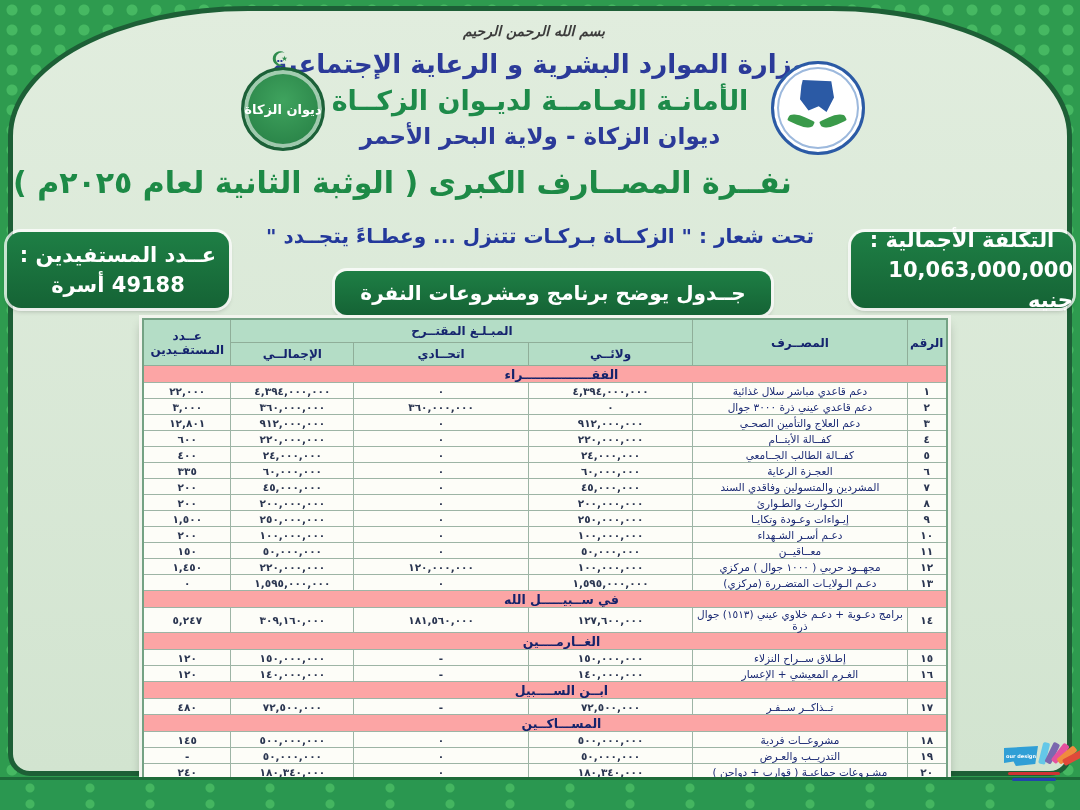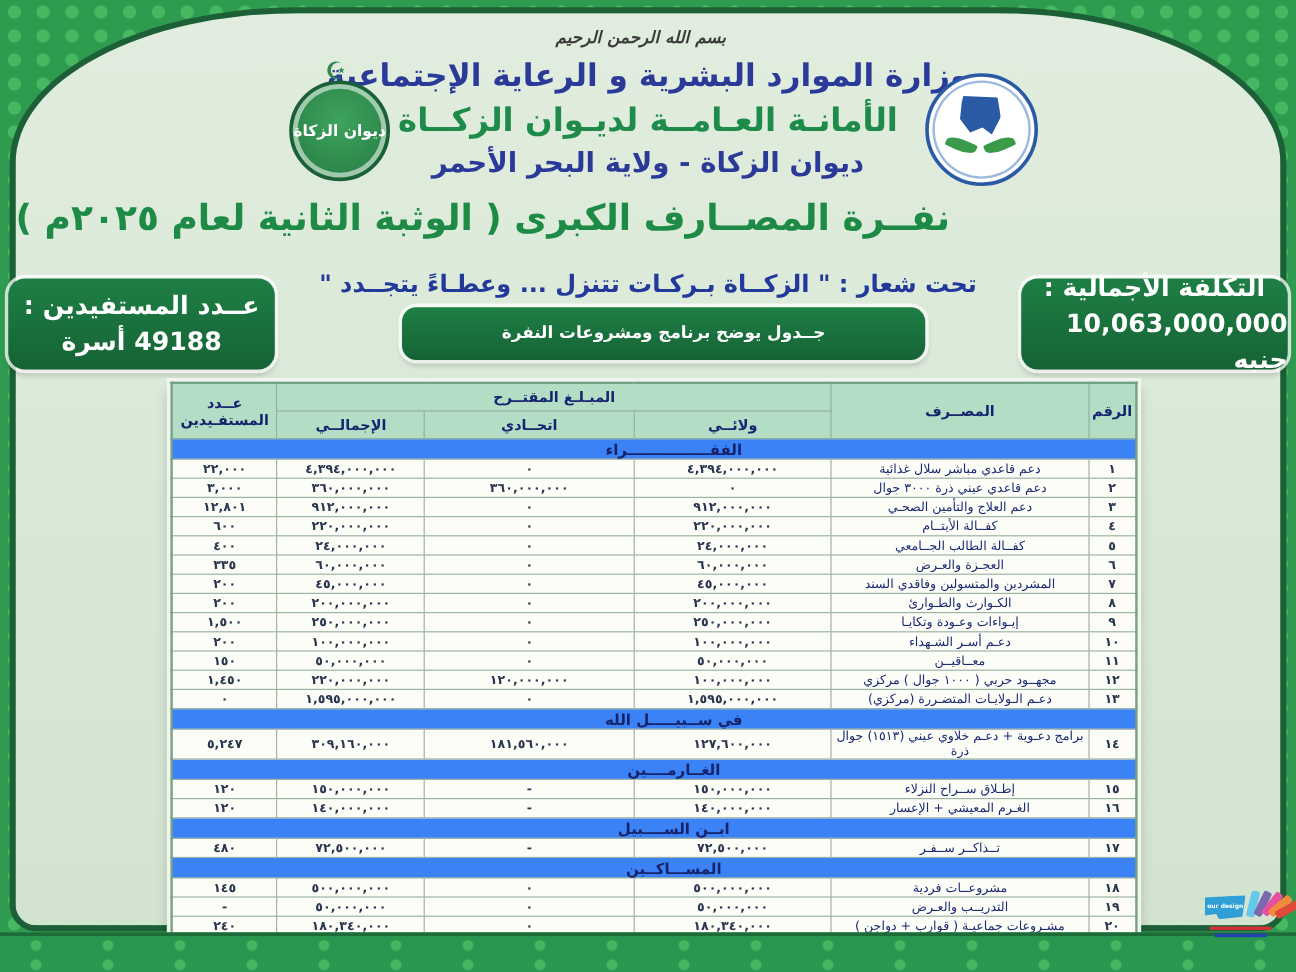--- a/index.html
+++ b/index.html
@@ -27,22 +27,22 @@
   .office{top:112px;font-size:23px;color:#2b3a99;}
   .main-title{position:absolute;top:154px;left:0;right:0;text-align:left;
     font-size:30px;font-weight:800;color:#1d8a46;}
   .slogan{position:absolute;top:213px;left:0;right:0;text-align:center;
     font-size:20px;font-weight:800;color:#23389b;}
   .green-badge{
     background:linear-gradient(#1e7f45,#156335);color:#fff;font-weight:800;
     box-shadow:0 0 0 3px rgba(255,255,255,0.75),0 3px 5px rgba(0,0,0,0.25);
     display:flex;flex-direction:column;align-items:center;justify-content:center;
   }
-  .caption-badge{position:absolute;top:245px;left:322px;width:436px;height:44px;
-    border-radius:12px;font-size:14px;}
+  .caption-badge{position:absolute;top:260px;left:322px;width:436px;height:44px;
+    border-radius:12px;font-size:20px;}
   .side-badge{position:absolute;top:221px;width:222px;height:76px;border-radius:14px;
     font-size:21px;line-height:30px;}
   .badge-left{left:-6px;}
   .badge-right{right:-6px;}
   
   .zakat-logo{position:absolute;left:224px;top:40px;width:92px;height:100px;}
   .zakat-crescent{position:absolute;top:-4px;left:34px;font-size:20px;color:#2e8b4d;}
   .zakat-circle{position:absolute;top:16px;left:4px;width:78px;height:78px;border-radius:50%;
     background:radial-gradient(circle at 50% 40%,#3fa35e,#237a41);
     border:3px solid #1c6038;box-shadow:inset 0 0 0 4px rgba(255,255,255,0.55);
@@ -58,21 +58,21 @@
   .leaf.r{left:46px;top:52px;transform:rotate(-24deg) scaleX(-1);}
   
   .table-wrap{position:absolute;left:129px;top:307px;width:806px;}
   table{border-collapse:collapse;width:806px;background:#fdfdf8;
     border:2px solid #74a284;
     box-shadow:0 0 0 3px #f2f5ee,0 7px 10px rgba(0,0,0,0.3);}
   th{background:#b4ddc6;color:#15246e;border:1px solid #8fae99;
     font-size:12px;font-weight:800;padding:1px 0;height:20px;}
   td{border:1px solid #9db4a5;background:#fdfdf8;font-size:10.5px;font-weight:600;
     color:#2a3550;text-align:center;padding:0 3px;height:15px;}
-  tr.section td{background:#3b82f6;color:#15236b;font-weight:800;font-size:12.5px;
+  tr.section td{background:#fca5a5;color:#15236b;font-weight:800;font-size:12.5px;
     letter-spacing:1px;height:16px;padding-left:36px;}
   td.pname{color:#1b2a74;font-weight:400;}
   tr.total td{background:#c6e4d1;color:#15236b;font-weight:800;font-size:12px;height:21px;}
   tr.total td.pname{font-size:14px;}
   
   .bottom-band{position:absolute;left:0;right:0;bottom:0;height:30px;
     background-color:#2a9750;border-top:3px solid #1d6b39;
     background-image:radial-gradient(circle,#44b560 4px,transparent 5px);
     background-size:60px 16px;}
   .media-badge{position:absolute;left:4px;top:744px;width:150px;height:46px;
@@ -187,21 +187,21 @@
             <tr class="data">
               <td>٥</td>
               <td class="pname">كفــالة الطالب الجــامعي</td>
               <td>٢٤,٠٠٠,٠٠٠</td>
               <td>٠</td>
               <td>٢٤,٠٠٠,٠٠٠</td>
               <td>٤٠٠</td>
             </tr>
             <tr class="data">
               <td>٦</td>
-              <td class="pname">العجـزة والعـرض</td>
+              <td class="pname">العجـزة الرعاية</td>
               <td>٦٠,٠٠٠,٠٠٠</td>
               <td>٠</td>
               <td>٦٠,٠٠٠,٠٠٠</td>
               <td>٣٣٥</td>
             </tr>
             <tr class="data">
               <td>٧</td>
               <td class="pname">المشردين والمتسولين وفاقدي السند</td>
               <td>٤٥,٠٠٠,٠٠٠</td>
               <td>٠</td>

